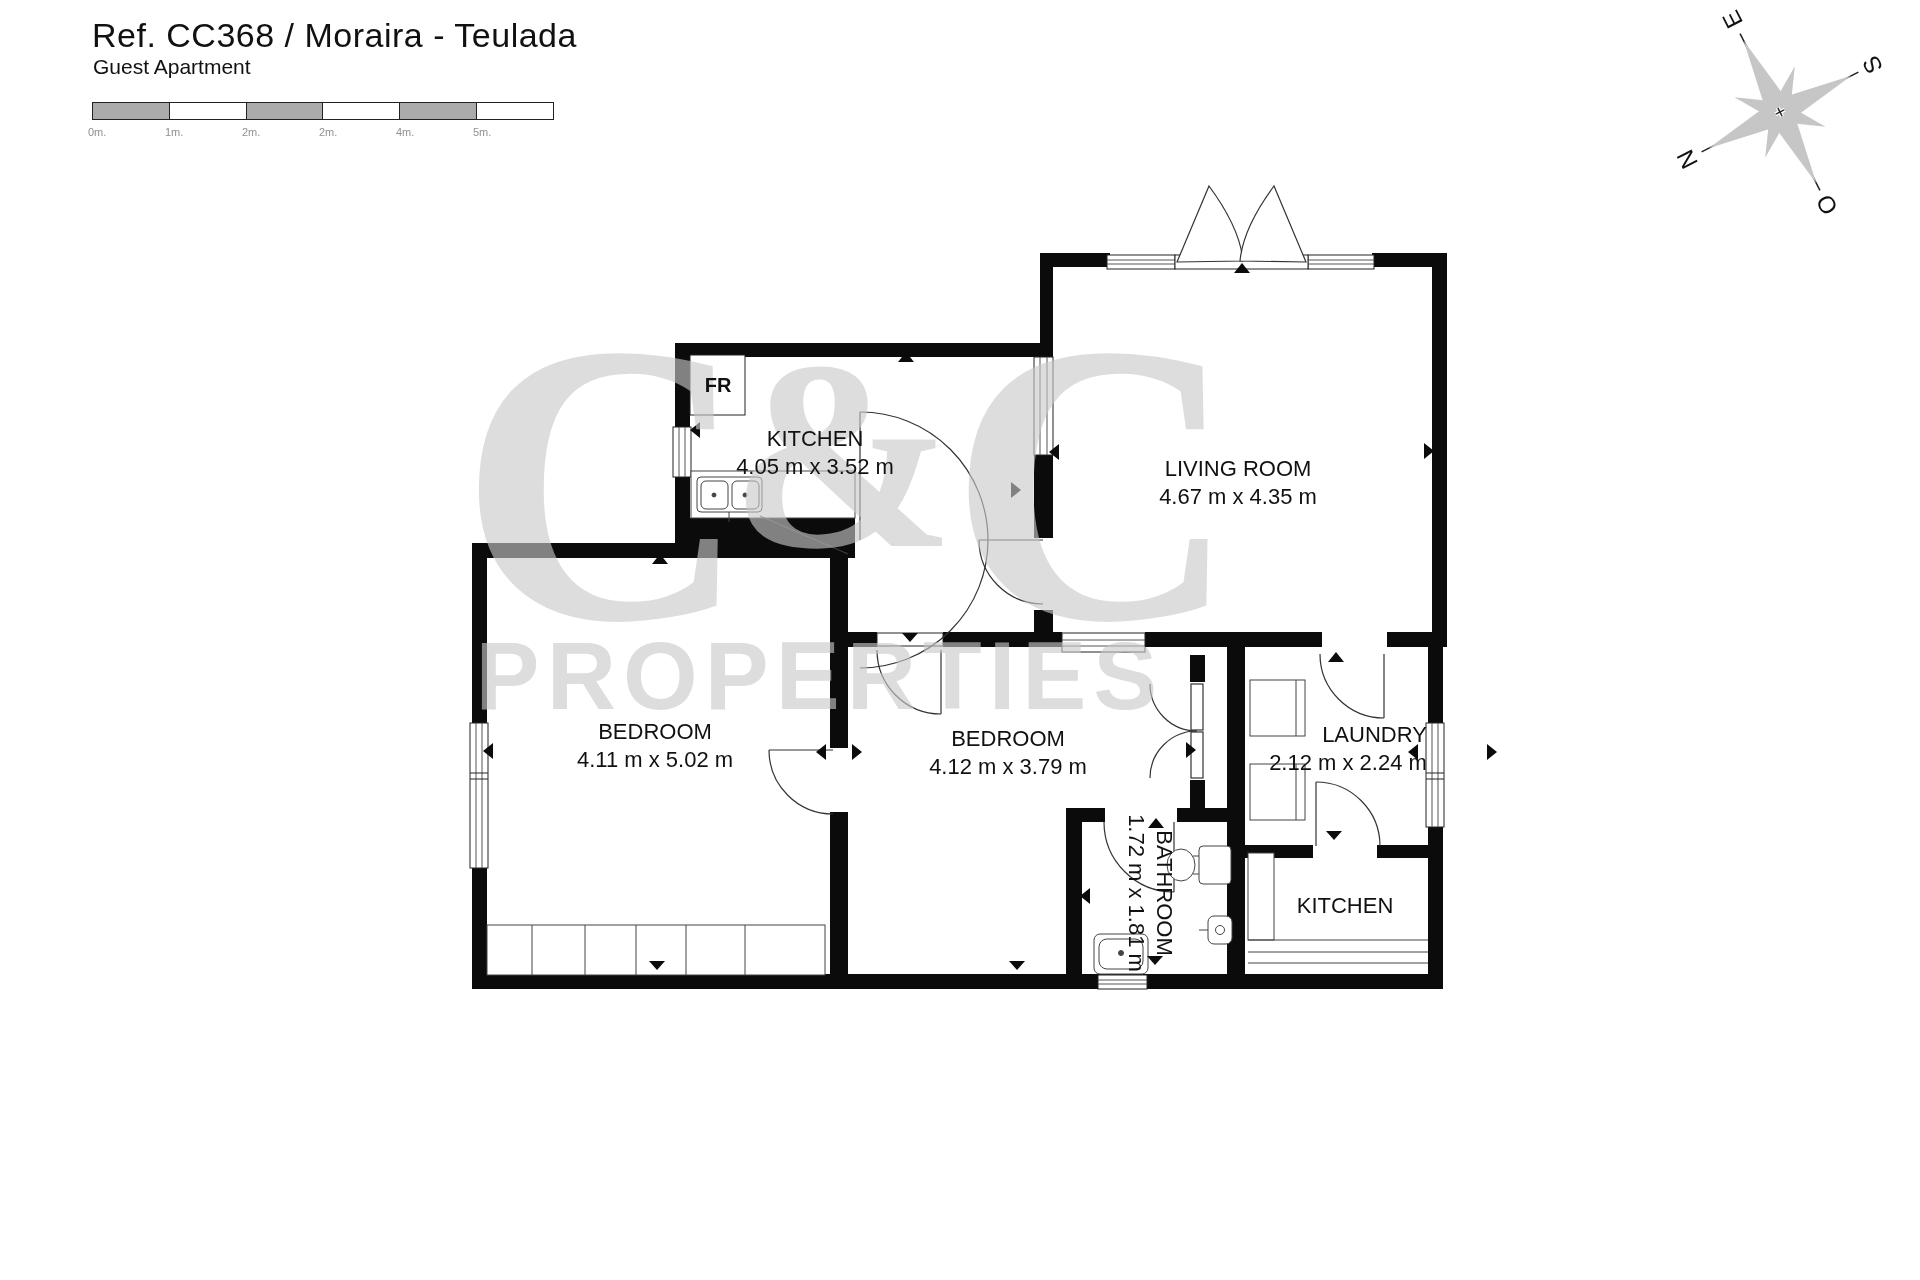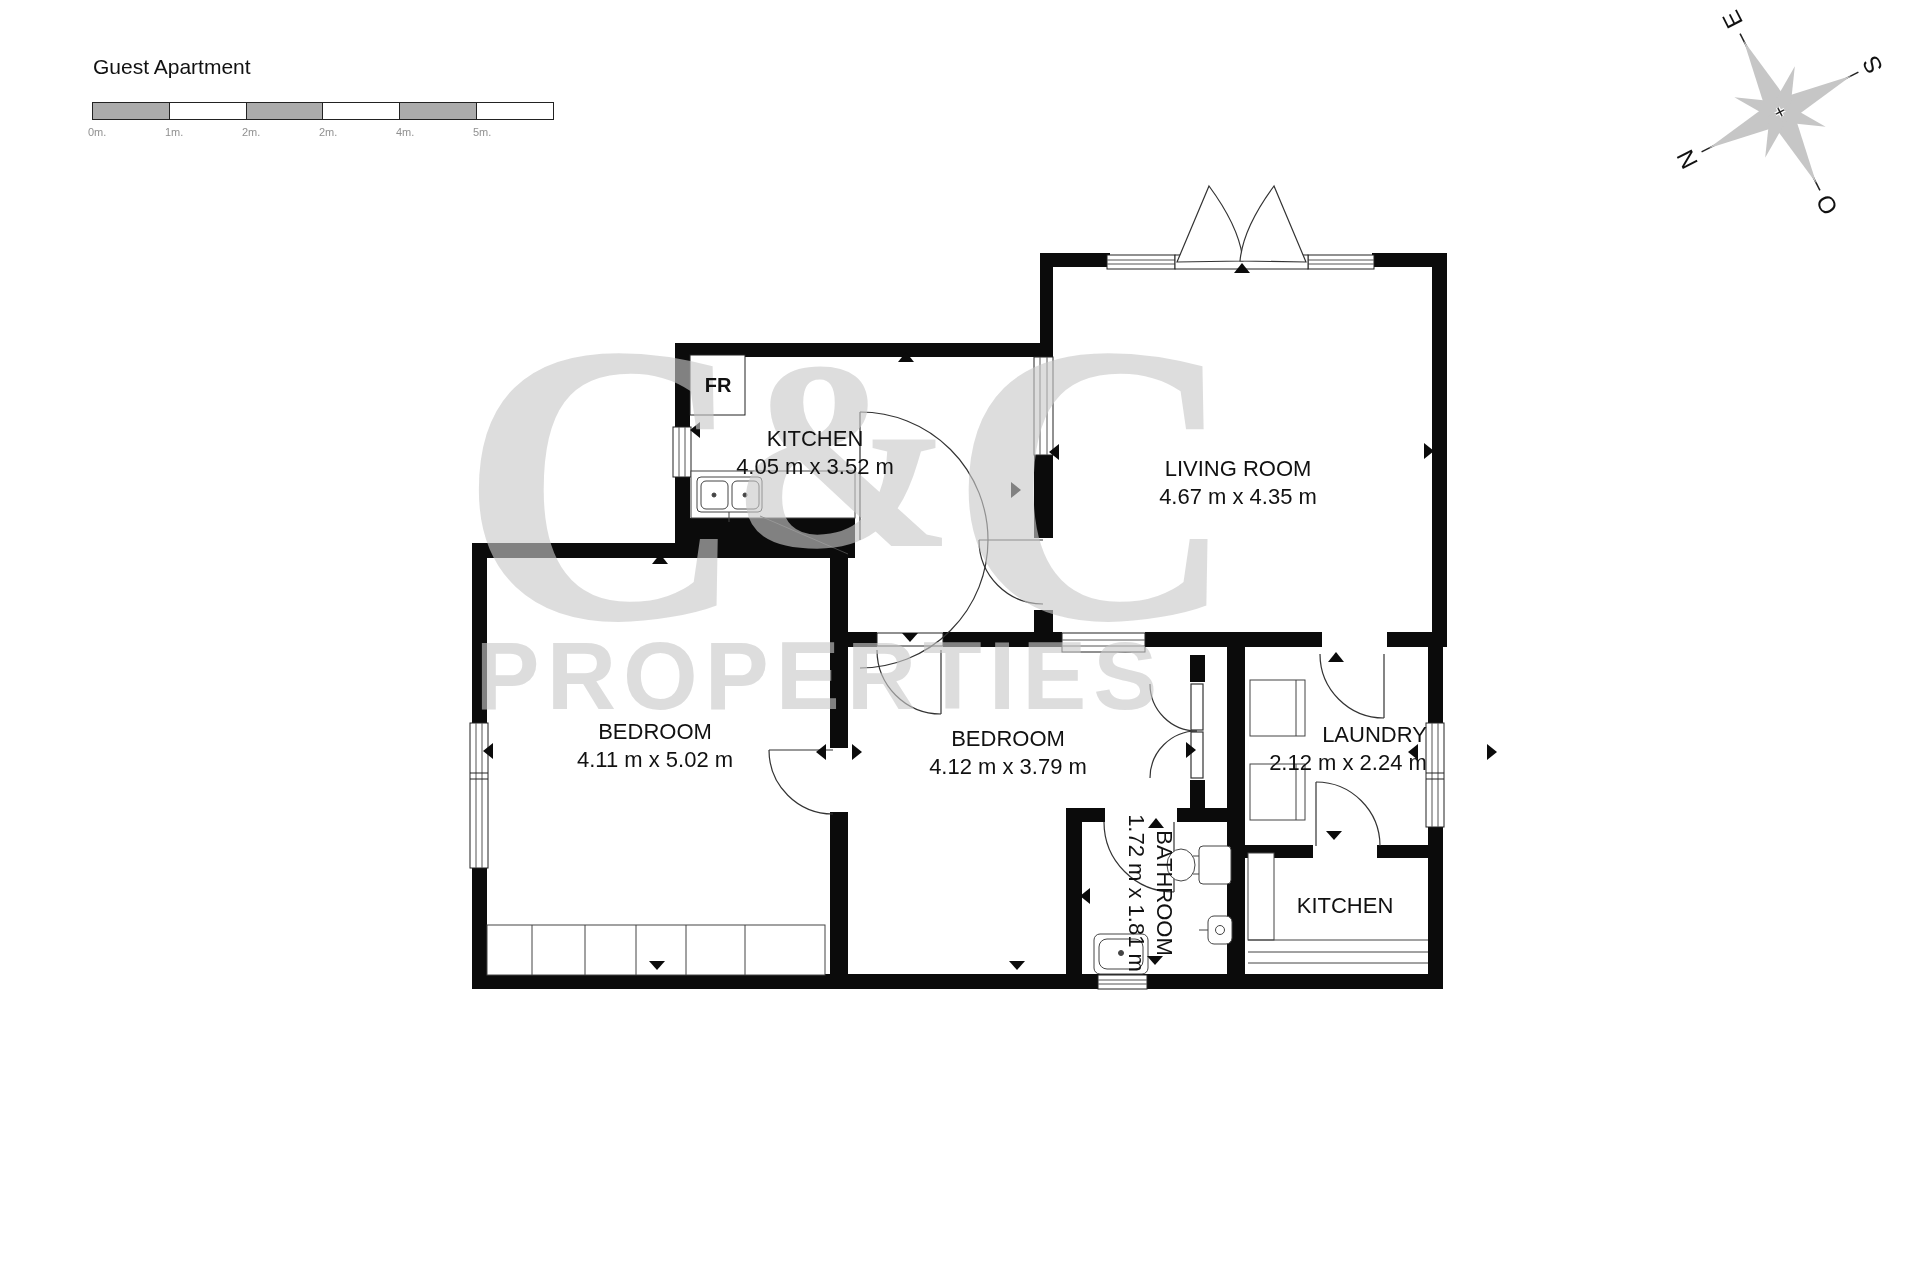--- a/index.html
+++ b/index.html
@@ -234,20 +234,21 @@
         <text x="-104" y="8">O</text>
       </g>
     </g>
   </svg>
 
   <div id="watermark">
     <div class="wm-logo"><span>C</span><span class="amp">&amp;</span><span>C</span></div>
     <div class="wm-text">PROPERTIES</div>
   </div>
 
+  <div class="title">Ref. CC368 / Moraira - Teulada</div>
   <div class="subtitle">Guest Apartment</div>
 
   <div class="scalebar">
     <div class="seg g"></div>
     <div class="seg w"></div>
     <div class="seg g"></div>
     <div class="seg w"></div>
     <div class="seg g"></div>
     <div class="seg w"></div>
   </div>

